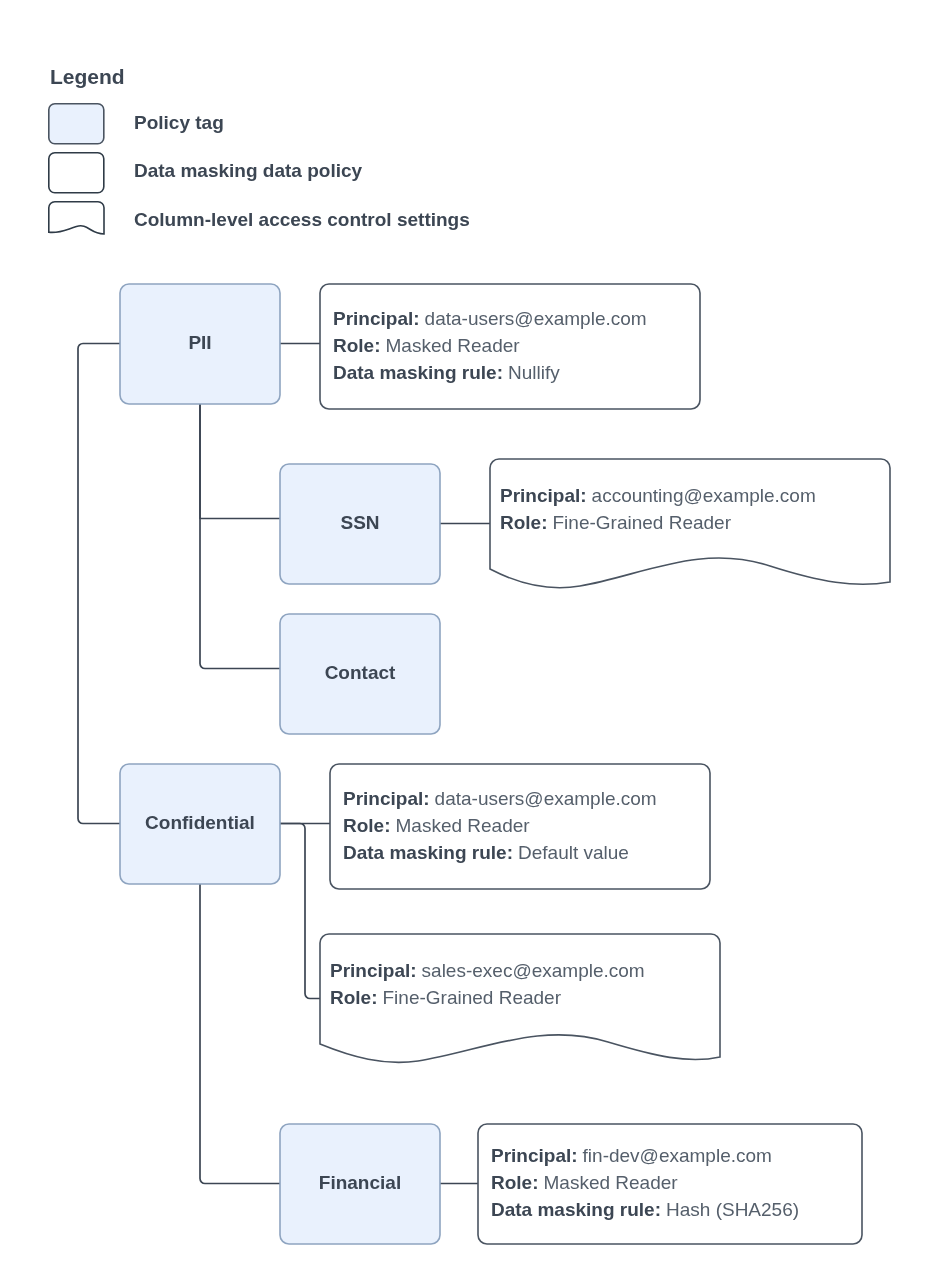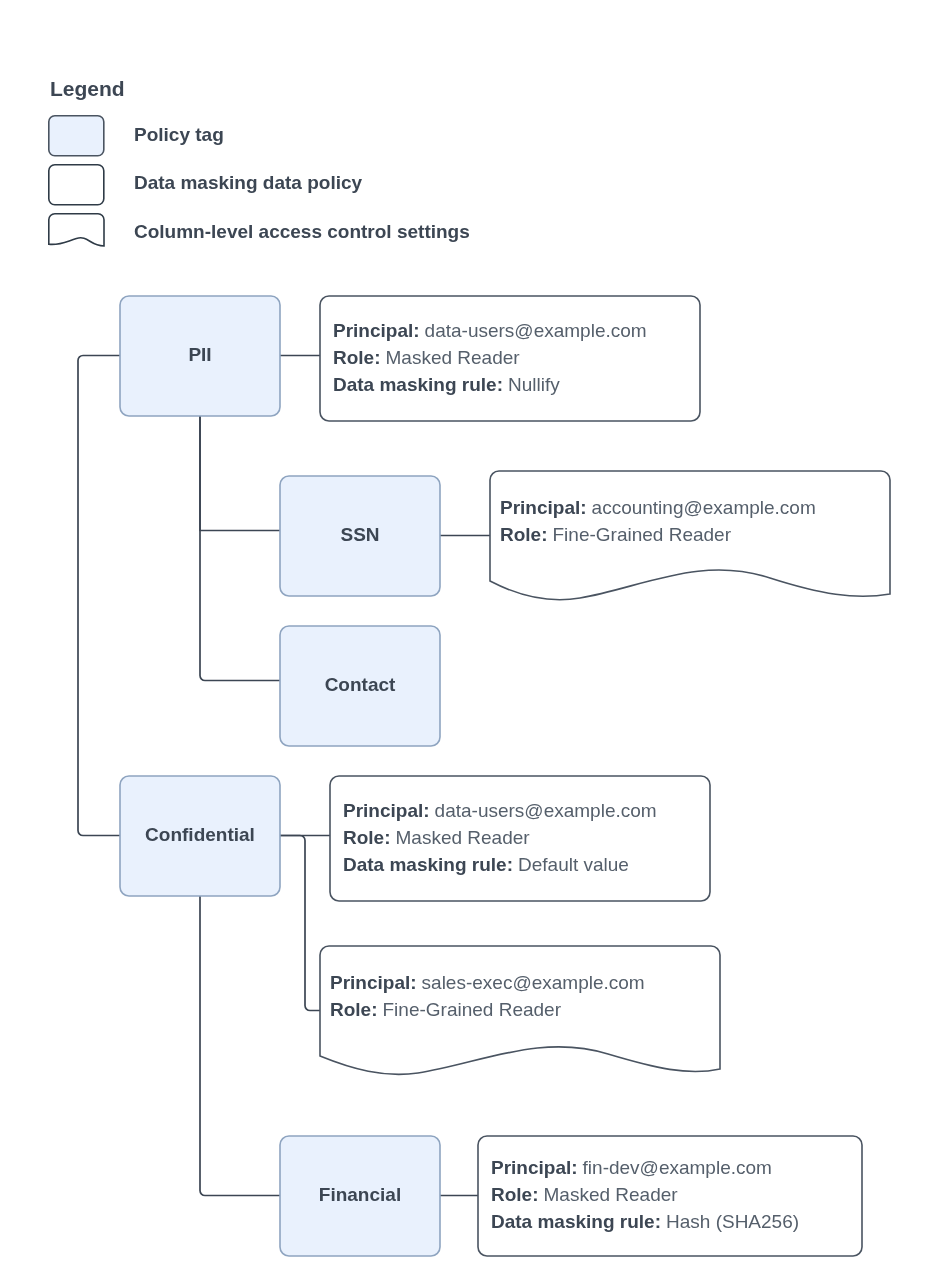--- a/index.html
+++ b/index.html
@@ -10,21 +10,21 @@
   body {
     width: 930px;
     height: 1280px;
     font-family: "Liberation Sans", sans-serif;
     color: #3c4653;
     position: relative;
     overflow: hidden;
   }
   #diagram-root {
     position: absolute;
-    top: 16px;
+    top: 4px;
     left: 0;
     width: 930px;
     height: 904px;
   }
   svg {
     display: block;
   }
   .node-shape {
     fill: #e9f1fd;
     stroke: #8ea4c0;

